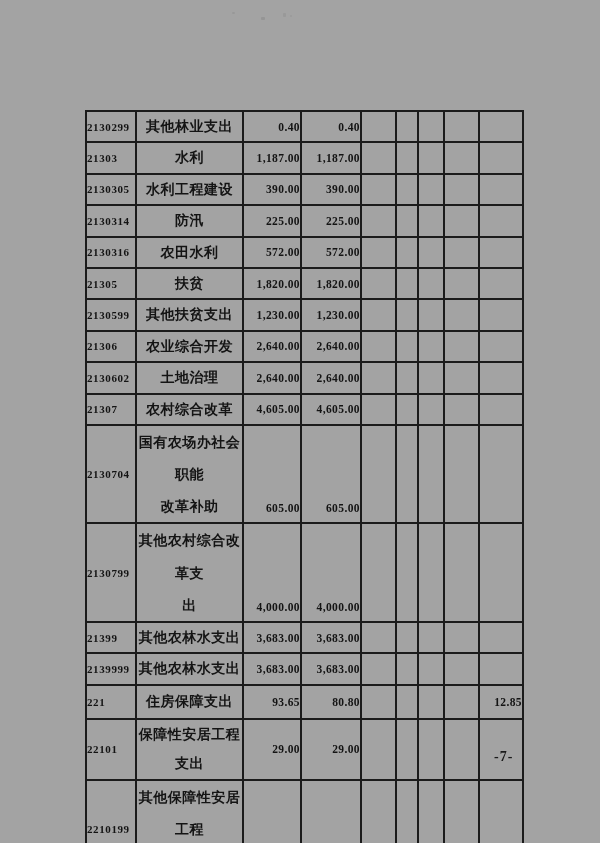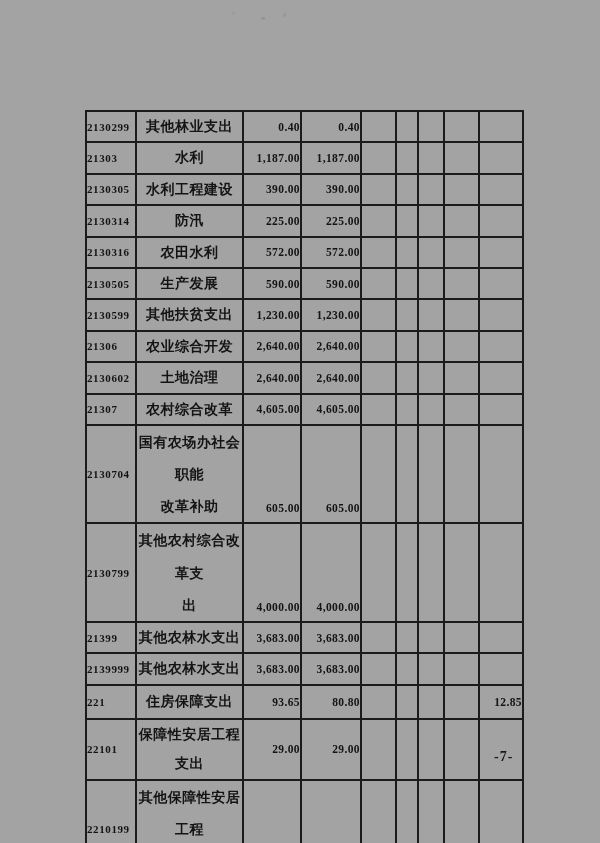--- a/index.html
+++ b/index.html
@@ -151,24 +151,24 @@
       <td class="name">农田水利</td>
       <td class="num">572.00</td>
       <td class="num">572.00</td>
       <td class="empty"></td>
       <td class="empty"></td>
       <td class="empty"></td>
       <td class="empty"></td>
       <td class="num"></td>
     </tr>
         <tr style="height: 31px;">
-      <td class="code">2130505</td>
-      <td class="name">生产发展</td>
-      <td class="num">590.00</td>
-      <td class="num">590.00</td>
+      <td class="code">21305</td>
+      <td class="name">扶贫</td>
+      <td class="num">1,820.00</td>
+      <td class="num">1,820.00</td>
       <td class="empty"></td>
       <td class="empty"></td>
       <td class="empty"></td>
       <td class="empty"></td>
       <td class="num"></td>
     </tr>
         <tr style="height: 31px;">
       <td class="code">2130599</td>
       <td class="name">其他扶贫支出</td>
       <td class="num">1,230.00</td>

